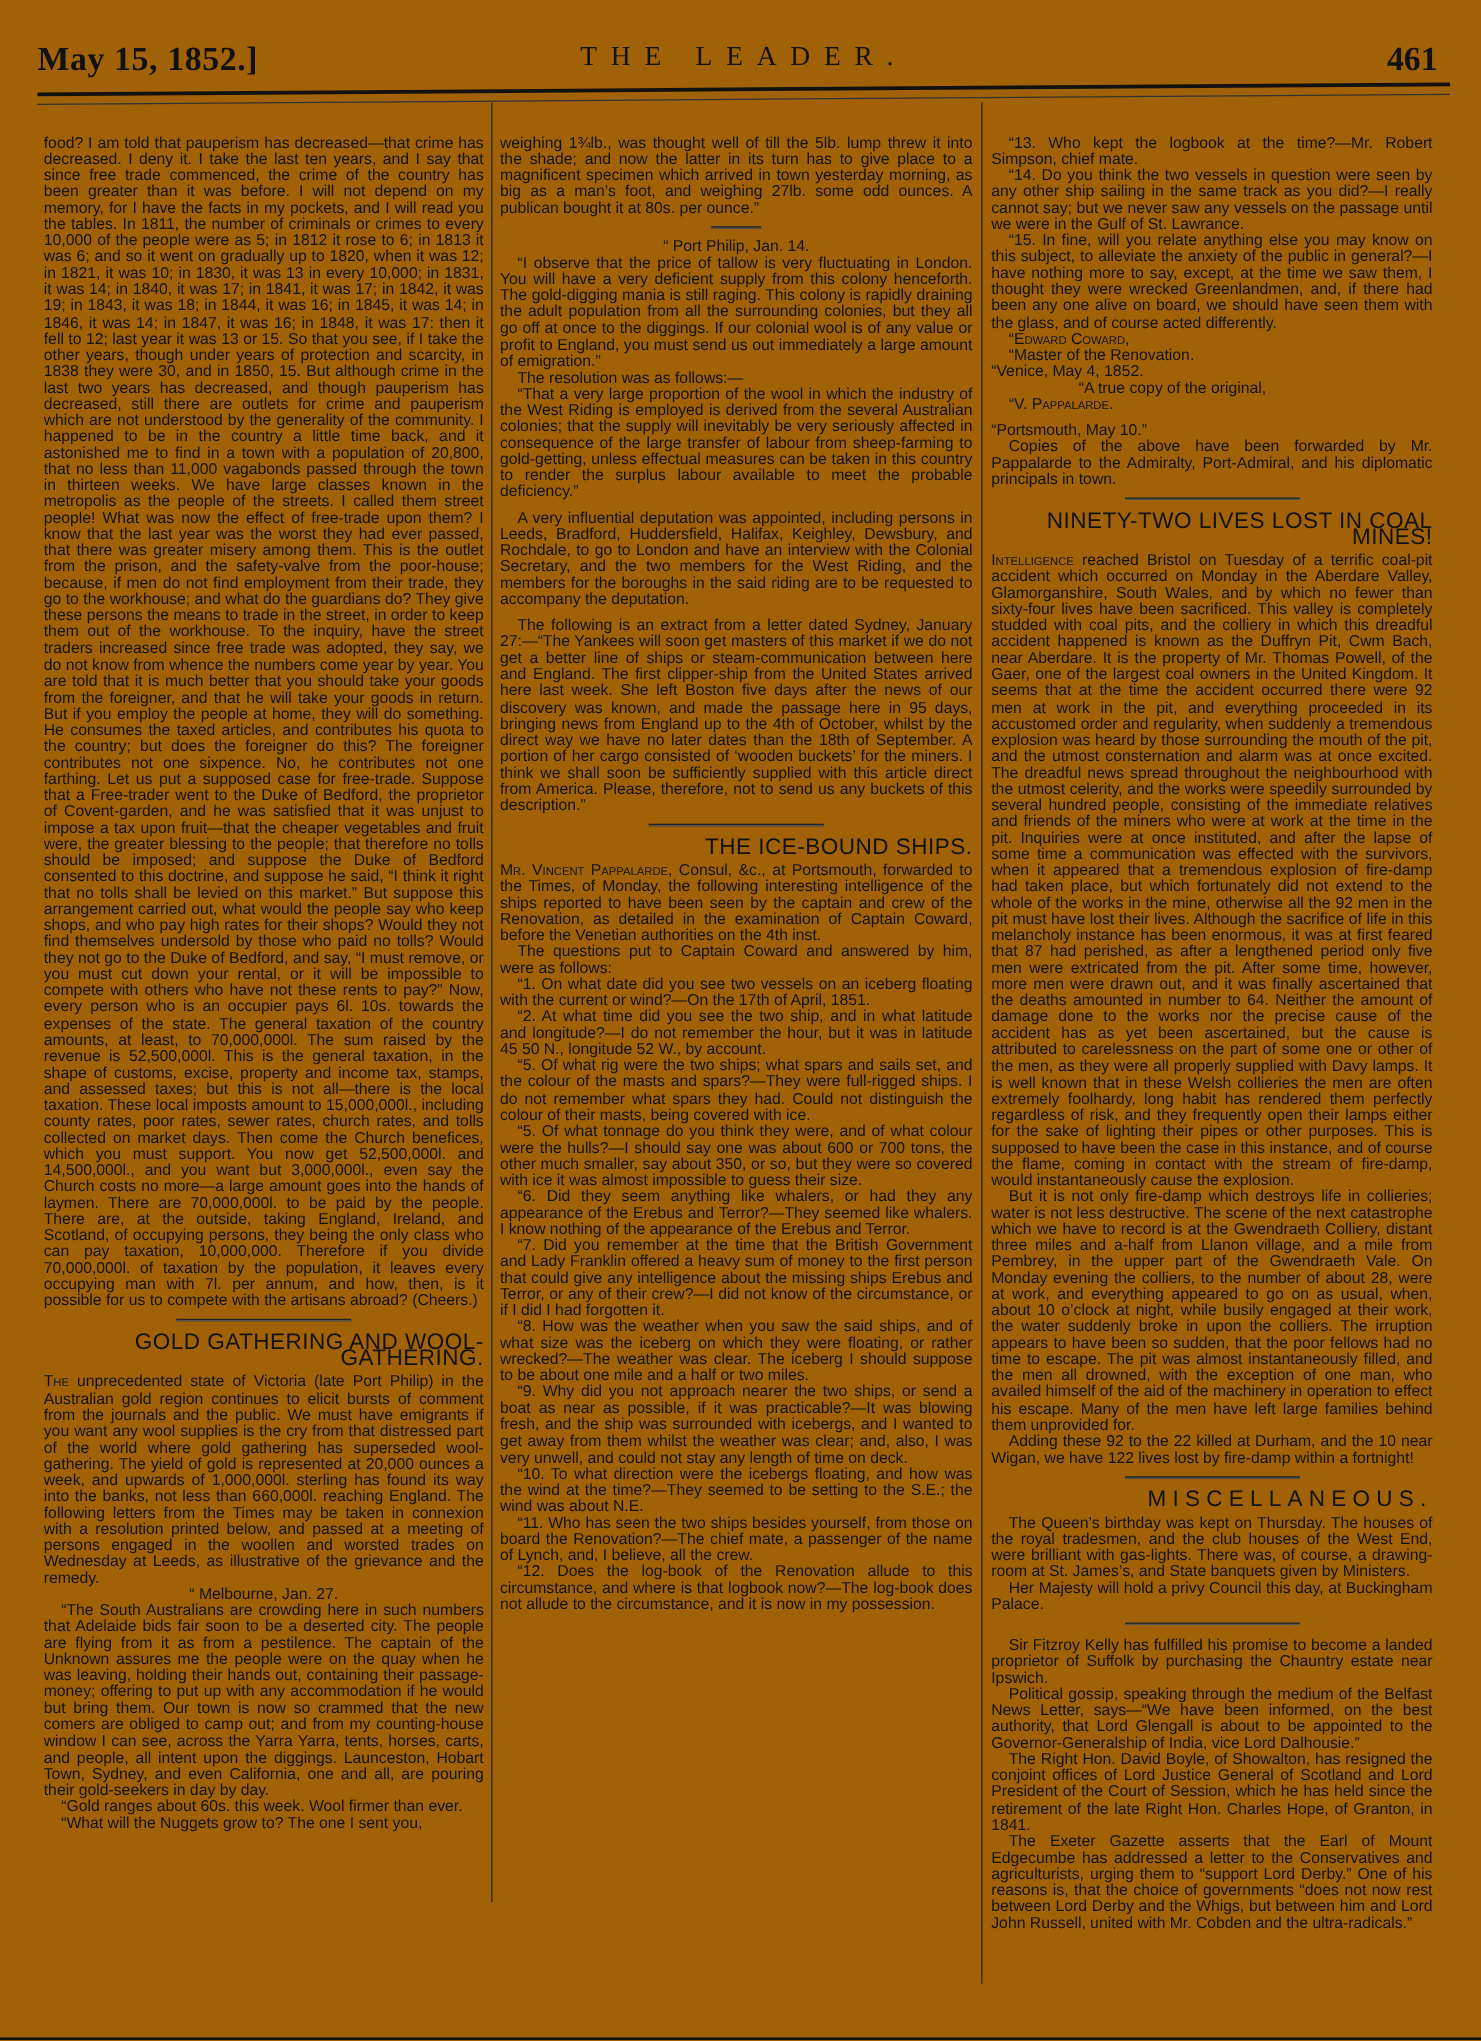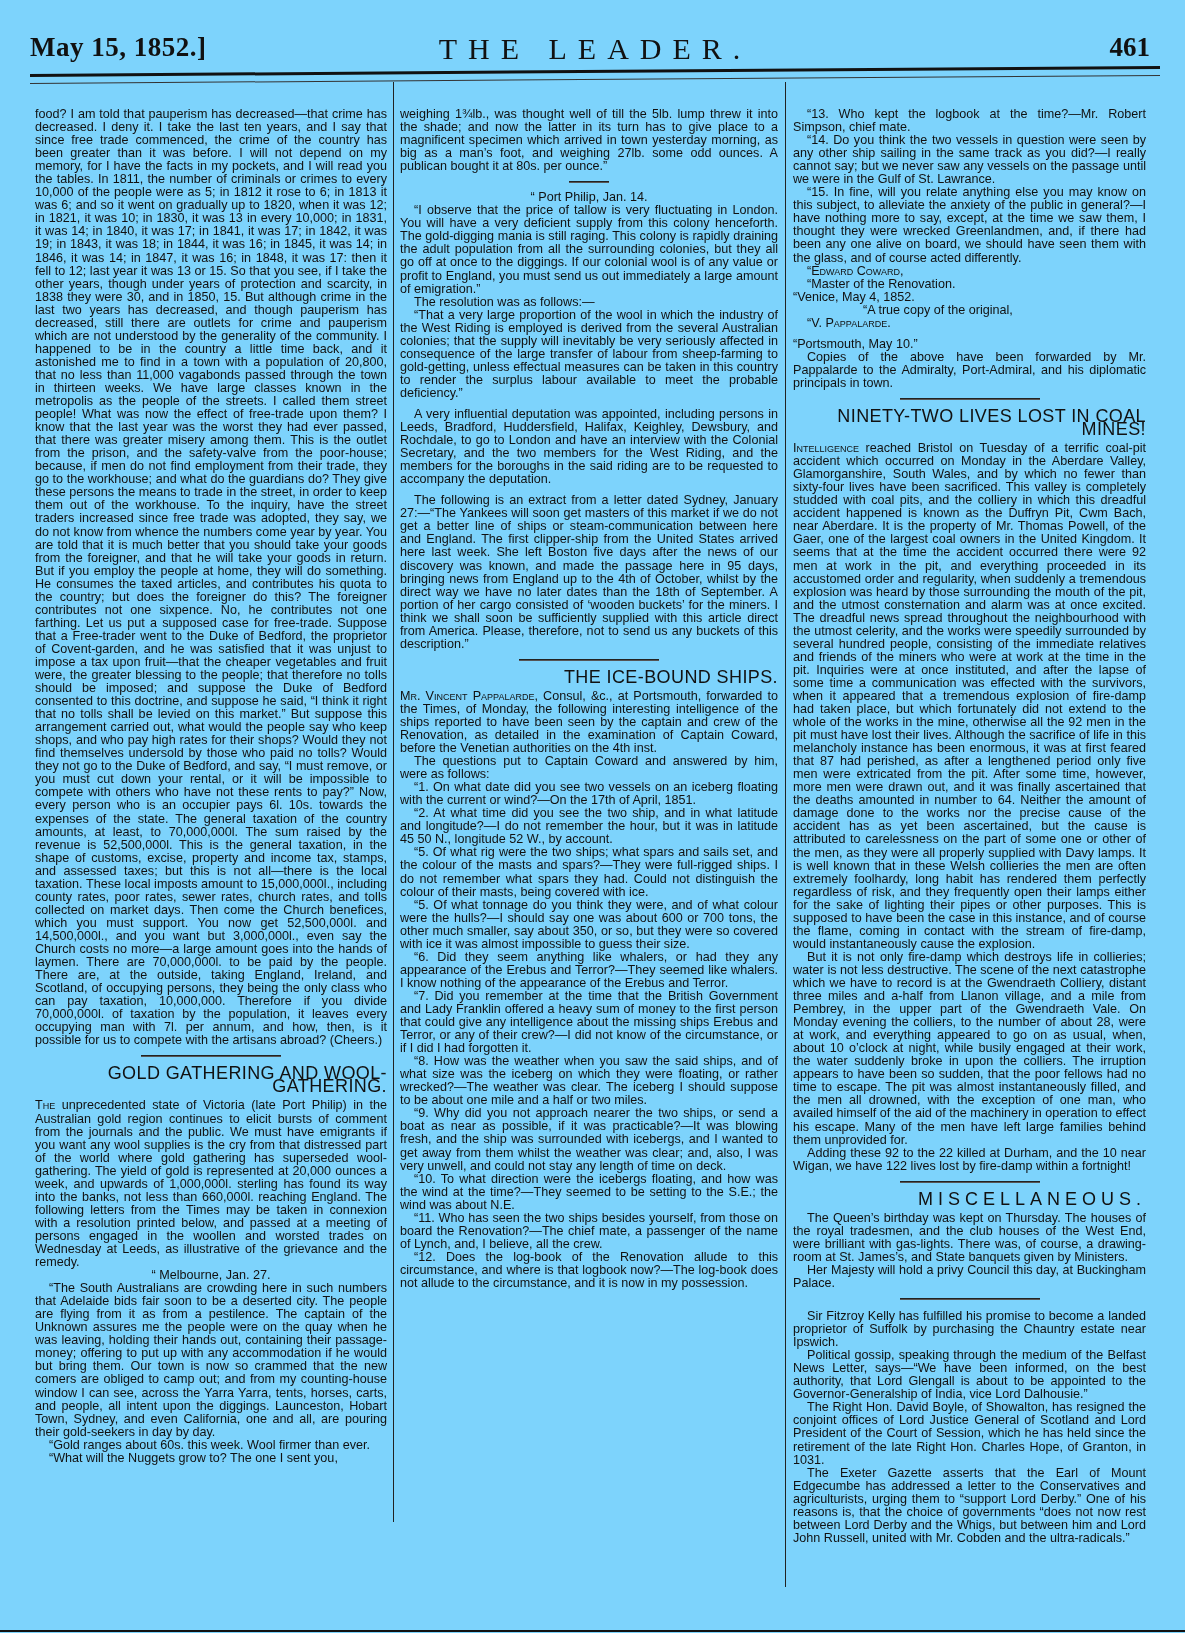--- a/index.html
+++ b/index.html
@@ -1,20 +1,20 @@
 <!DOCTYPE html>
 <html><head>
 <meta charset="utf-8">
 <style>
   html, body { margin: 0; padding: 0; background: #ffffff; }
   body { width: 1185px; height: 1633px; position: relative; overflow: hidden; font-family: "DejaVu Serif", "Liberation Serif", serif; color: #111; }
-  .page { position: absolute; left: 0; top: 0; width: 1185px; height: 1633px; background: #7dd3fc; }
+  .page { position: absolute; left: 0; top: 0; width: 1185px; height: 1633px; background: #a16207; }
   .masthead { position: absolute; top: 26px; left: 30px; width: 1130px; height: 40px; }
   .masthead .date { position: absolute; left: 0; top: 6px; font-family: "Liberation Serif", serif; font-size: 27px; font-weight: bold; letter-spacing: 0.5px; }
-  .masthead .title { position: absolute; left: 0; right: 0; top: 6px; text-align: center; font-family: "Liberation Serif", serif; font-size: 30px; letter-spacing: 11px; }
+  .masthead .title { position: absolute; left: 0; right: 0; top: 6px; text-align: center; font-family: "Liberation Serif", serif; font-size: 22px; letter-spacing: 11px; }
   .masthead .pageno { position: absolute; right: 10px; top: 6px; font-family: "Liberation Serif", serif; font-size: 27px; font-weight: bold; }
   .rule-top { position: absolute; left: 30px; top: 70px; width: 1130px; height: 6px; border-top: 3px solid #111; border-bottom: 1px solid #333; transform: skewY(-0.4deg); }
   .col { position: absolute; top: 80px; font-family: Liberation Sans, sans-serif; font-size: 12.6px; line-height: 13.05px; text-align: justify; margin-top: 28px; }
   .col p { margin: 0; text-indent: 14px; }
   .col p.noindent { text-indent: 0; }
   .col p.right { text-align: center; text-indent: 0; }
   .col1 { left: 35px; width: 352px; }
   .col2 { left: 400px; width: 378px; }
   .col3 { left: 793px; width: 353px; }
   .vdiv { position: absolute; top: 82px; width: 1px; background: #222; }
@@ -100,18 +100,18 @@
     <p class="noindent"><span class="sc">Intelligence</span> <span>reached Bristol on Tuesday of a terrific coal-pit accident which occurred on Monday in the Aberdare Valley, Glamorganshire, South Wales, and by which no fewer than sixty-four lives have been sacrificed. This valley is completely studded with coal pits, and the colliery in which this dreadful accident happened is known as the Duffryn Pit, Cwm Bach, near Aberdare. It is the property of Mr. Thomas Powell, of the Gaer, one of the largest coal owners in the United Kingdom. It seems that at the time the accident occurred there were 92 men at work in the pit, and everything proceeded in its accustomed order and regularity, when suddenly a tremendous explosion was heard by those surrounding the mouth of the pit, and the utmost consternation and alarm was at once excited. The dreadful news spread throughout the neighbourhood with the utmost celerity, and the works were speedily surrounded by several hundred people, consisting of the immediate relatives and friends of the miners who were at work at the time in the pit. Inquiries were at once instituted, and after the lapse of some time a communication was effected with the survivors, when it appeared that a tremendous explosion of fire-damp had taken place, but which fortunately did not extend to the whole of the works in the mine, otherwise all the 92 men in the pit must have lost their lives. Although the sacrifice of life in this melancholy instance has been enormous, it was at first feared that 87 had perished, as after a lengthened period only five men were extricated from the pit. After some time, however, more men were drawn out, and it was finally ascertained that the deaths amounted in number to 64. Neither the amount of damage done to the works nor the precise cause of the accident has as yet been ascertained, but the cause is attributed to carelessness on the part of some one or other of the men, as they were all properly supplied with Davy lamps. It is well known that in these Welsh collieries the men are often extremely foolhardy, long habit has rendered them perfectly regardless of risk, and they frequently open their lamps either for the sake of lighting their pipes or other purposes. This is supposed to have been the case in this instance, and of course the flame, coming in contact with the stream of fire-damp, would instantaneously cause the explosion.</span></p>
     <p>But it is not only fire-damp which destroys life in collieries; water is not less destructive. The scene of the next catastrophe which we have to record is at the Gwendraeth Colliery, distant three miles and a-half from Llanon village, and a mile from Pembrey, in the upper part of the Gwendraeth Vale. On Monday evening the colliers, to the number of about 28, were at work, and everything appeared to go on as usual, when, about 10 o’clock at night, while busily engaged at their work, the water suddenly broke in upon the colliers. The irruption appears to have been so sudden, that the poor fellows had no time to escape. The pit was almost instantaneously filled, and the men all drowned, with the exception of one man, who availed himself of the aid of the machinery in operation to effect his escape. Many of the men have left large families behind them unprovided for.</p>
     <p>Adding these 92 to the 22 killed at Durham, and the 10 near Wigan, we have 122 lives lost by fire-damp within a fortnight!</p>
     <div class="sep"></div>
     <div class="heading spaced">MISCELLANEOUS.</div>
     <p>The Queen’s birthday was kept on Thursday. The houses of the royal tradesmen, and the club houses of the West End, were brilliant with gas-lights. There was, of course, a drawing-room at St. James’s, and State banquets given by Ministers.</p>
     <p>Her Majesty will hold a privy Council this day, at Buckingham Palace.</p>
     <div class="sep"></div>
     <p>Sir Fitzroy Kelly has fulfilled his promise to become a landed proprietor of Suffolk by purchasing the Chauntry estate near Ipswich.</p>
     <p>Political gossip, speaking through the medium of the Belfast News Letter, says—“We have been informed, on the best authority, that Lord Glengall is about to be appointed to the Governor-Generalship of India, vice Lord Dalhousie.”</p>
-    <p>The Right Hon. David Boyle, of Showalton, has resigned the conjoint offices of Lord Justice General of Scotland and Lord President of the Court of Session, which he has held since the retirement of the late Right Hon. Charles Hope, of Granton, in 1031.</p>
+    <p>The Right Hon. David Boyle, of Showalton, has resigned the conjoint offices of Lord Justice General of Scotland and Lord President of the Court of Session, which he has held since the retirement of the late Right Hon. Charles Hope, of Granton, in 1841.</p>
     <p>The Exeter Gazette asserts that the Earl of Mount Edgecumbe has addressed a letter to the Conservatives and agriculturists, urging them to “support Lord Derby.” One of his reasons is, that the choice of governments “does not now rest between Lord Derby and the Whigs, but between him and Lord John Russell, united with Mr. Cobden and the ultra-radicals.”</p>
   </div>
 
   <div class="bottom-rule"></div>
 </div>
 
 </body></html>

